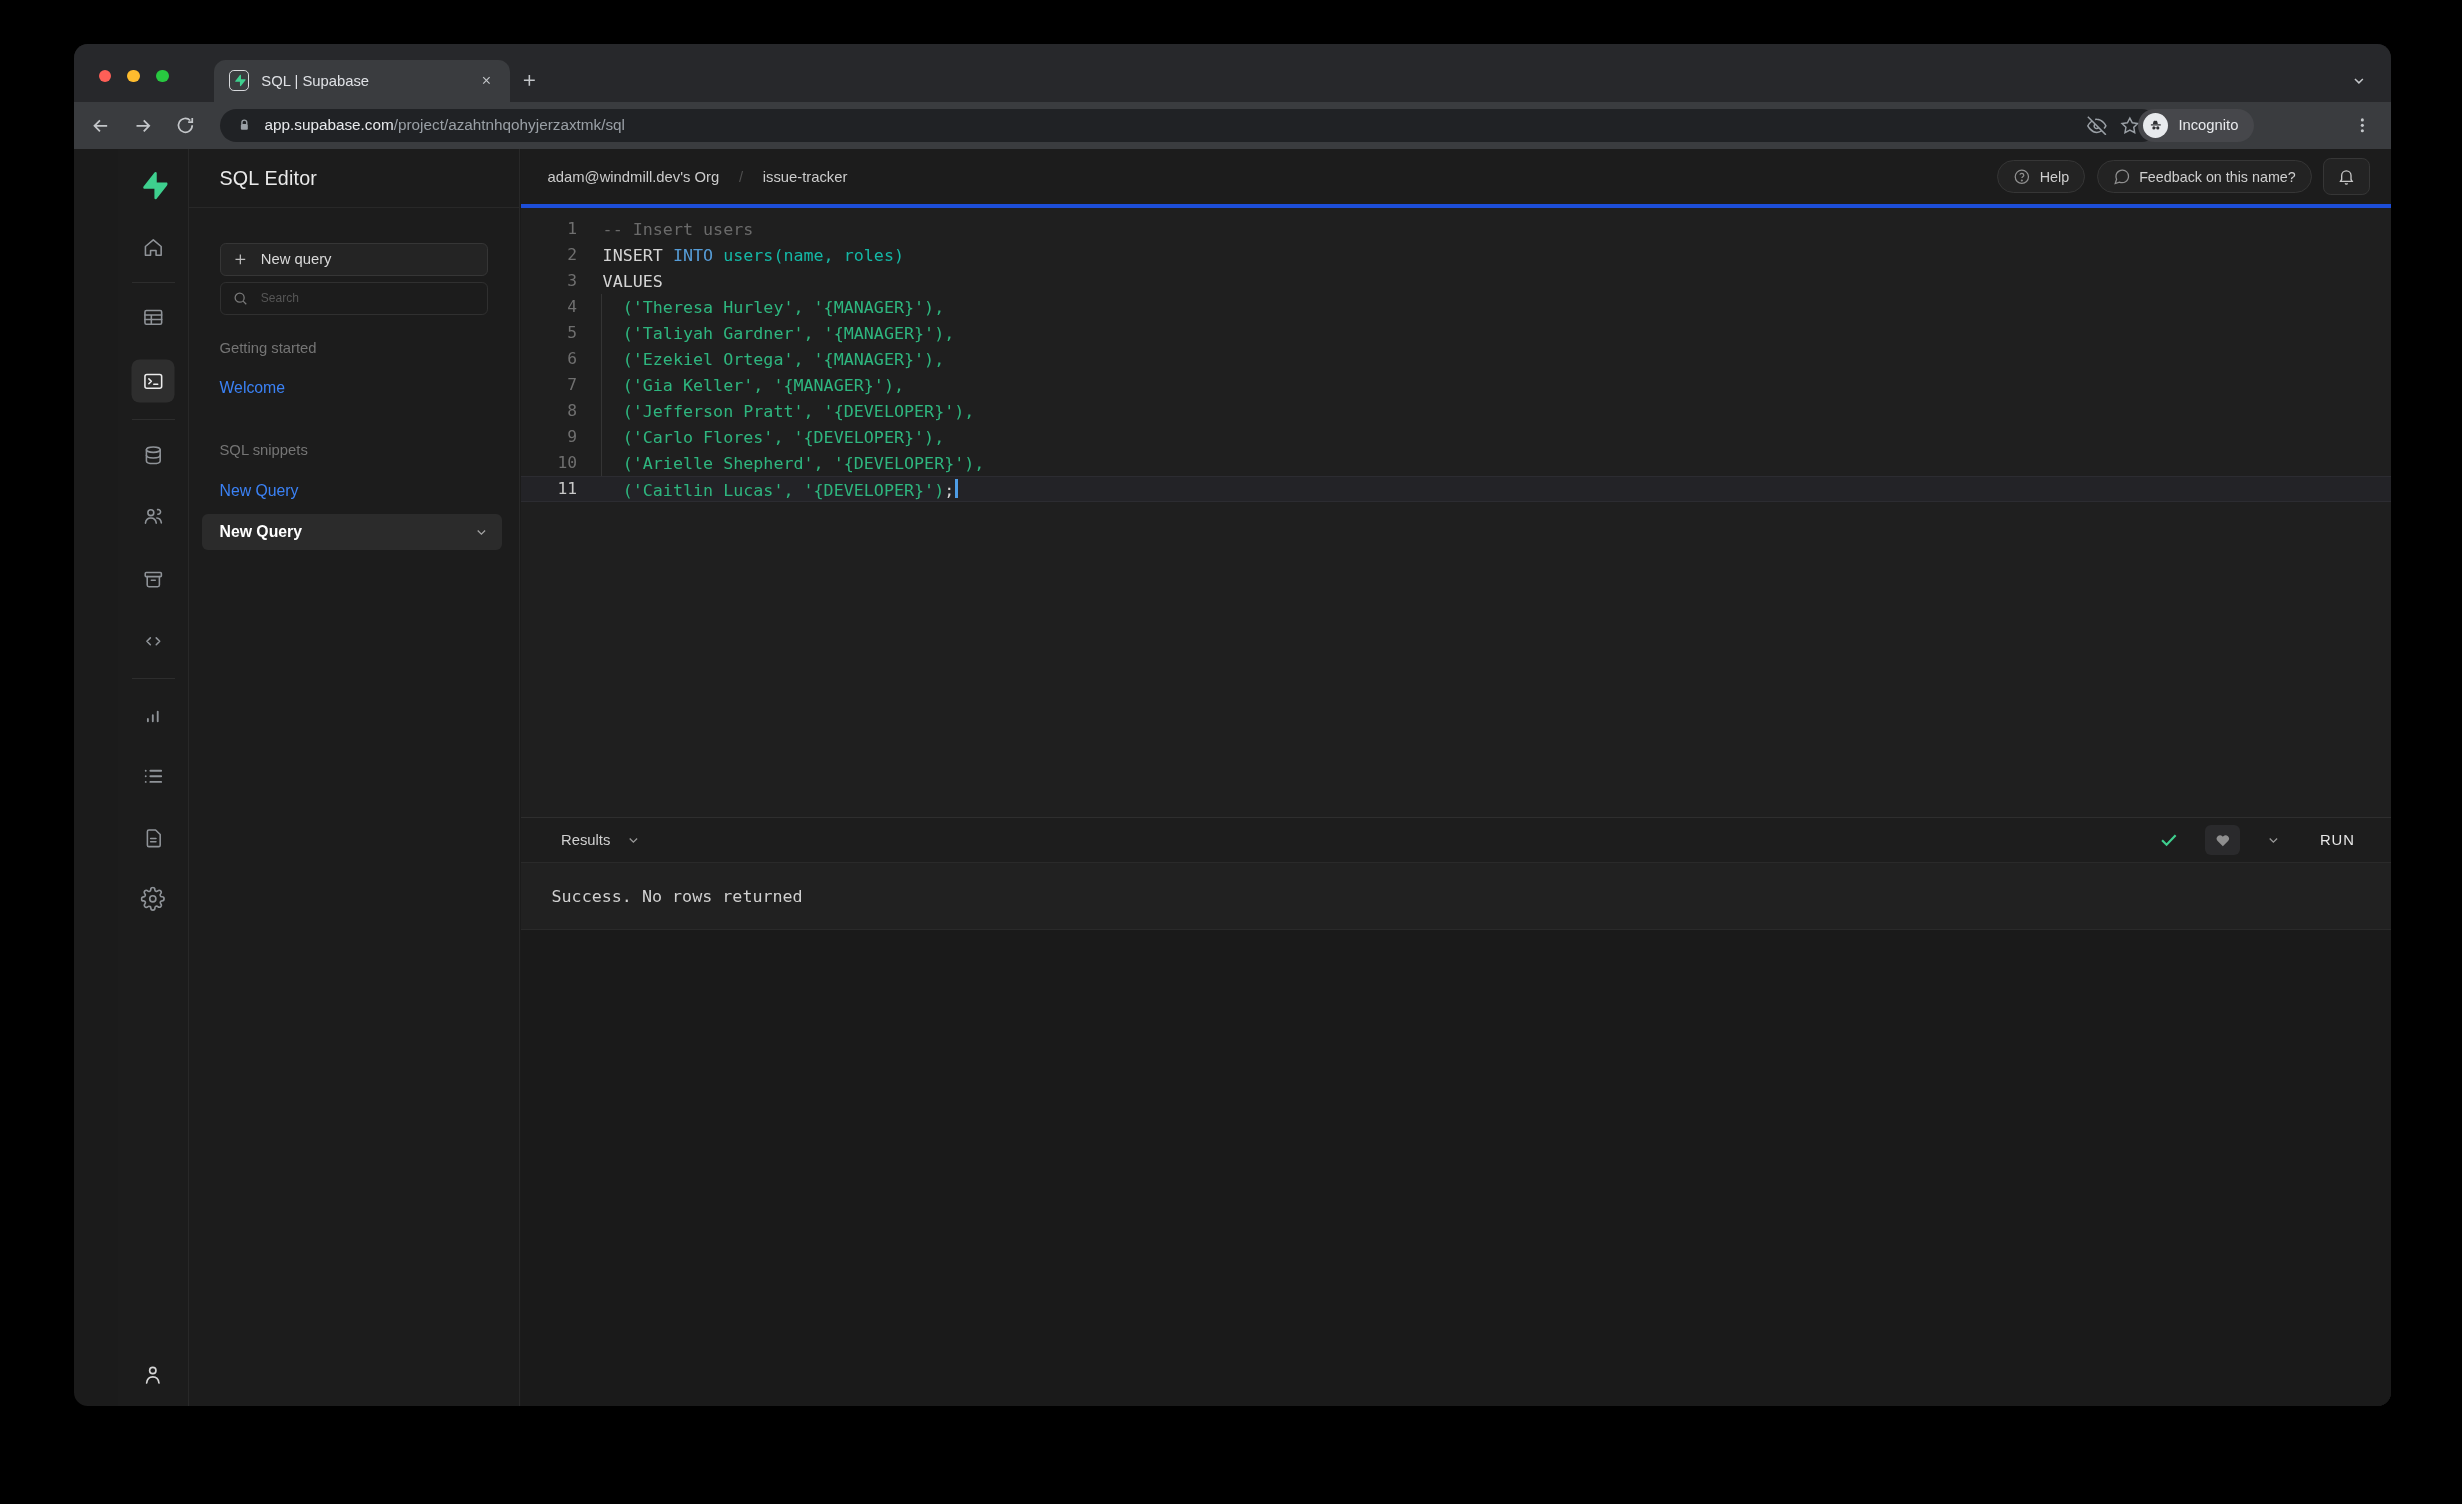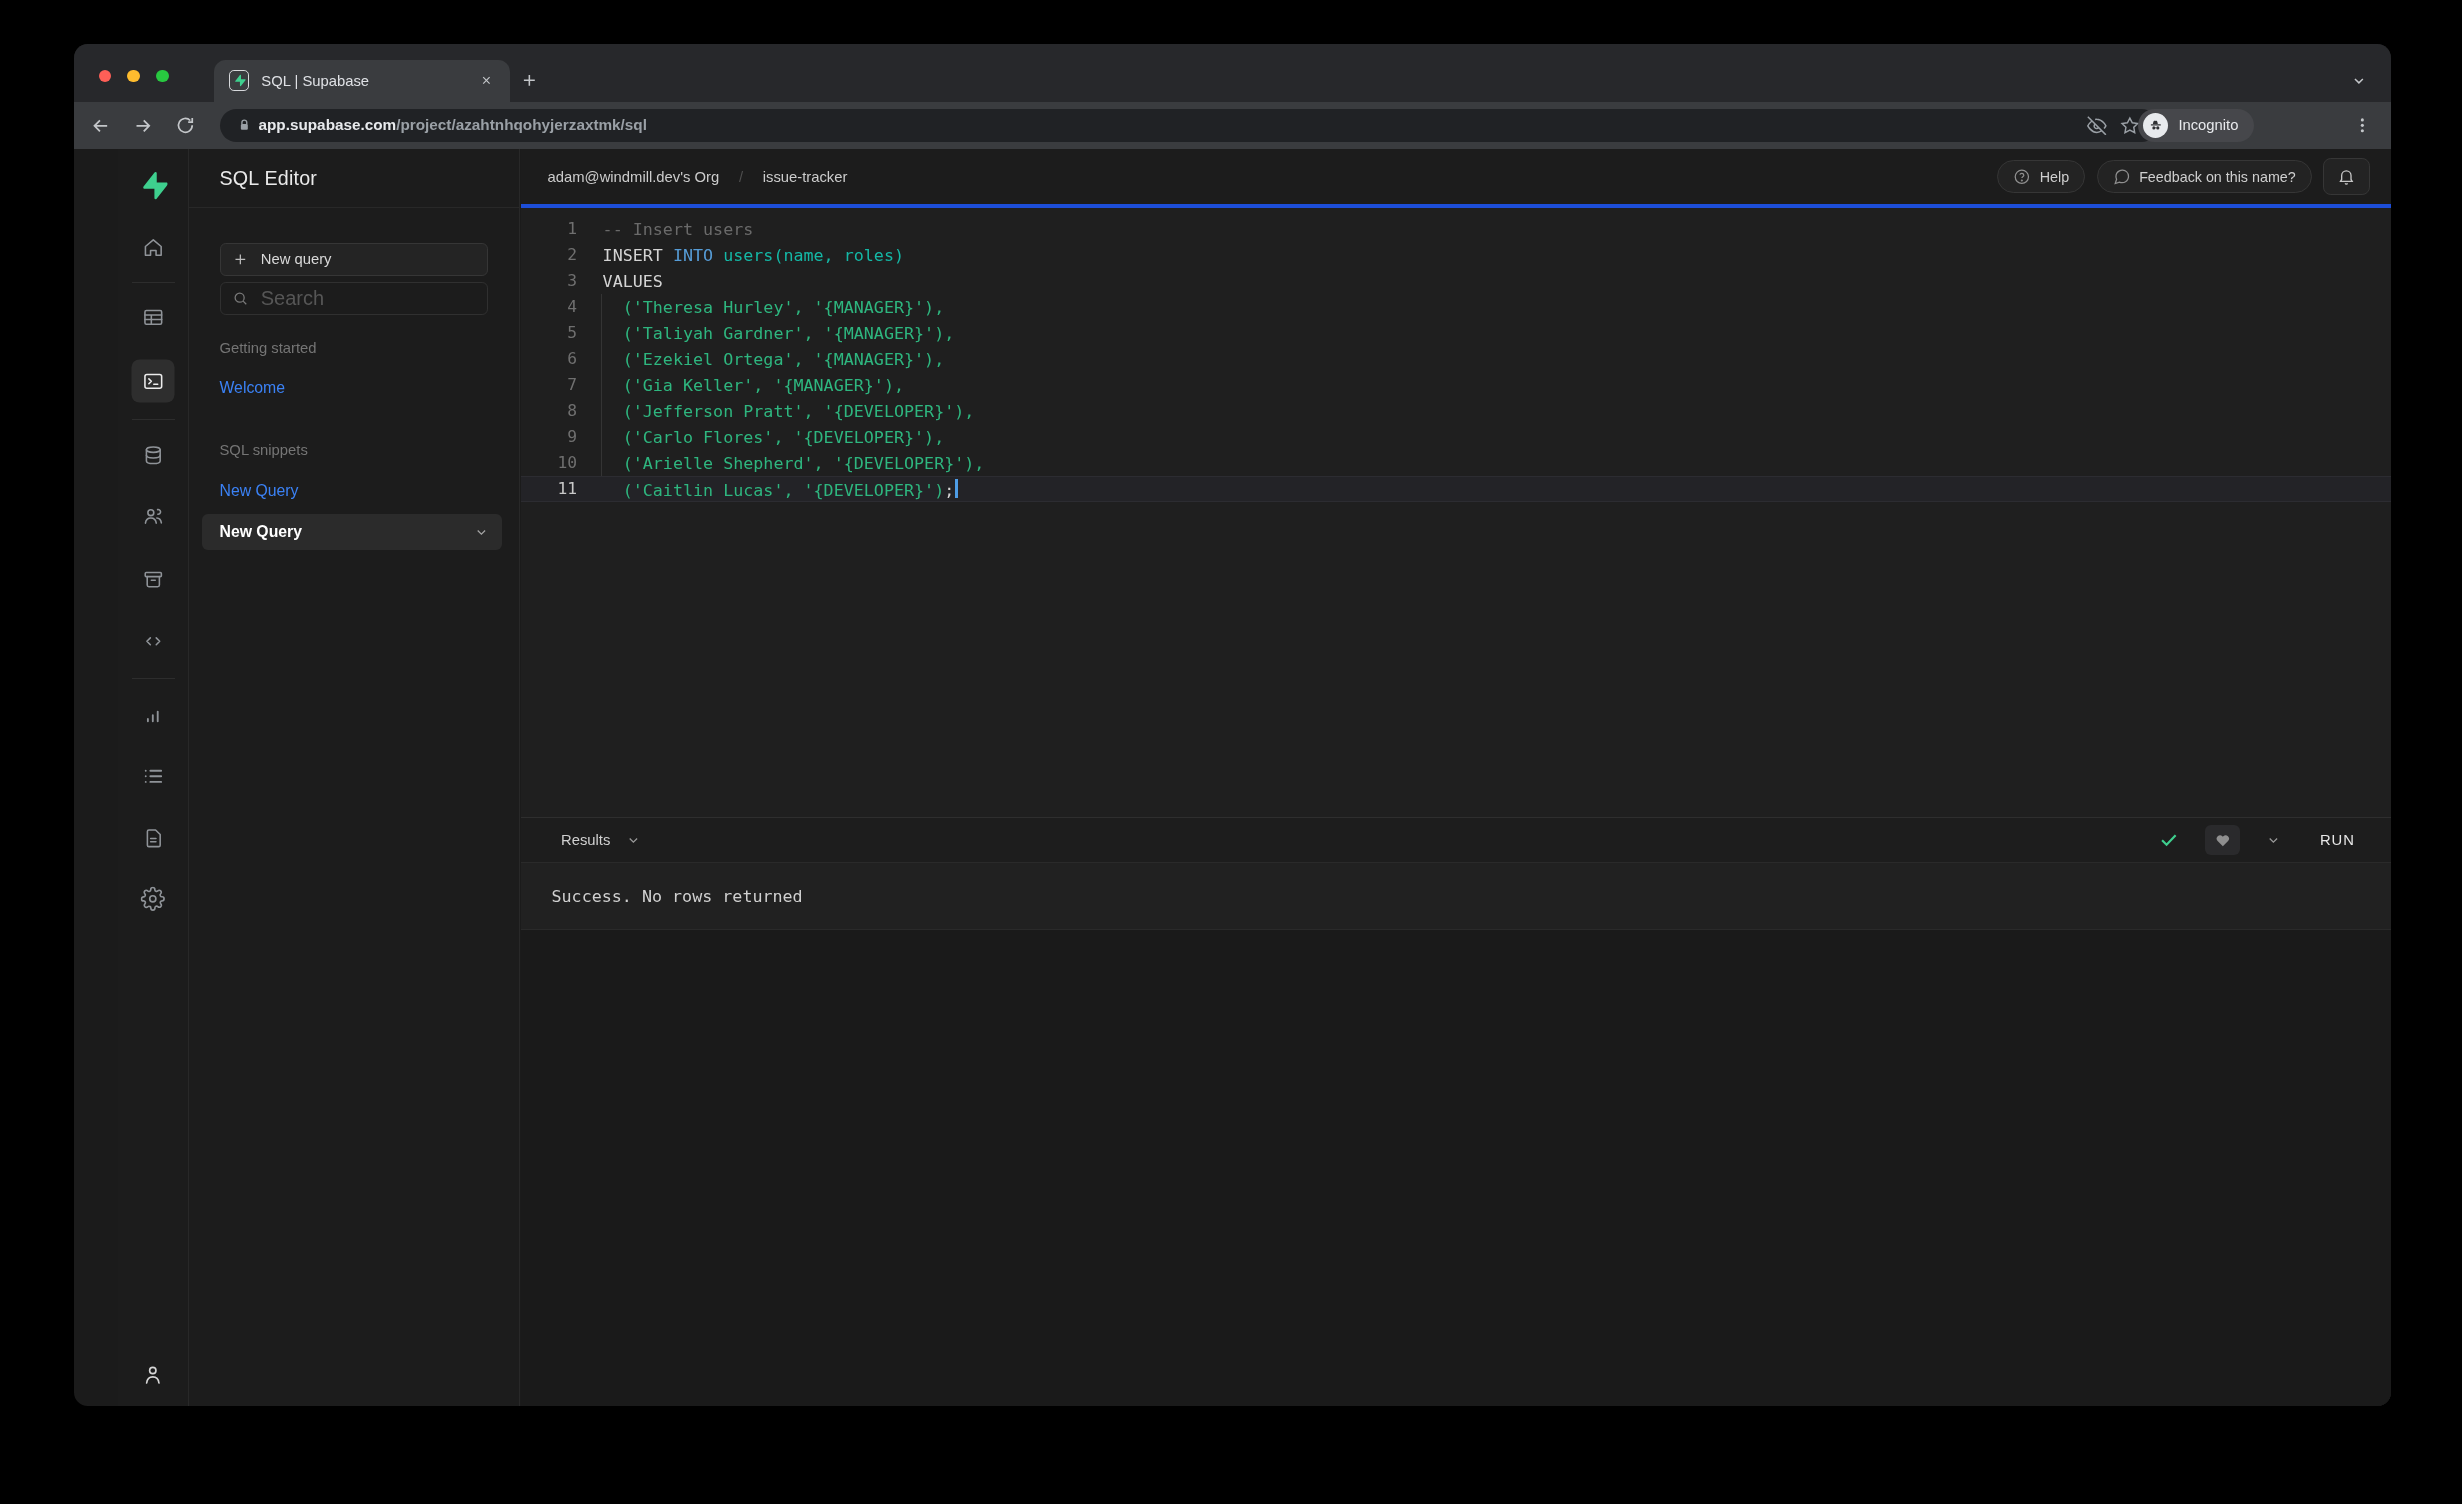--- a/index.html
+++ b/index.html
@@ -16,21 +16,21 @@
     border-radius:11.8px 11.8px 0 0; display:flex; align-items:center; padding:0 11.8px 0 14.8px;margin-left:8px; }
   .tab .title { font-size:14.8px; color:#dfe1e5; margin-left:11.8px; flex:1; white-space:nowrap; overflow:hidden; }
   .favicon { width:20.7px; height:20.7px; border:1.5px solid #d7d9dc; border-radius:4.9px; display:flex; align-items:center; justify-content:center; flex:none; }
   .icobtn { display:flex; align-items:center; justify-content:center; color:#c3c6c9; background:none; border:none; cursor:pointer; }
   .newtab { position:absolute; left:441px; top:21.7px; width:29.6px; height:29.6px; border-radius:50%; }
   .tabsearch { position:absolute; right:17.7px; top:21.7px; width:29.6px; height:29.6px; }
   .toolbar { position:absolute; left:0; top:58px; right:0; height:47px; background:#3a3c3f; }
   .navbtn { position:absolute; top:10.8px; width:25.6px; height:25.6px; }
   .urlbar { position:absolute; left:146px; top:6.9px; width:1938px; height:33px; border-radius:16.7px;
     background:#202225; display:flex; align-items:center; padding:0 11.8px 0 15.8px; }
-  .urltext { font-size:15.3px; margin-left:6px; flex:1; white-space:nowrap; overflow:hidden;font-weight:bold; }
+  .urltext { font-size:15.3px; margin-left:12px; flex:1; white-space:nowrap; overflow:hidden; }
   .urltext .domain { color:#e8eaed; } .urltext .path { color:#9aa0a6; }
   .incog { position:absolute; left:2064px; top:6.9px; height:33px; border-radius:16.7px; background:#46474b;
     display:flex; align-items:center; padding:0 15.8px 0 4.9px; gap:9.9px; }
   .incog span { color:#e8eaed; font-size:14.8px; }
   .incircle { width:25.6px; height:25.6px; border-radius:50%; background:#e8eaed; display:flex; align-items:center; justify-content:center; }
 
   
   .app { position:absolute; left:0; top:105px; right:0; bottom:0; background:#1b1b1b;margin-left:44px; }
   .rail { position:absolute; left:0; top:0; width:71px; bottom:0; background:#1c1c1c; border-right:1px solid #282828; }
   .railbtn { position:absolute; left:50%; transform:translate(-50%,-50%); width:43px; height:43px; border-radius:7.9px;
@@ -38,21 +38,21 @@
   .railbtn.active { background:#2e2e2e; color:#ececec; }
   .raildiv { position:absolute; left:13.8px; width:43px; height:1px; background:#2d2d2d; }
 
   .sidebar { position:absolute; left:71px; top:0; width:331px; bottom:0; background:#1c1c1c; border-right:1px solid #282828; }
   .sb-header { position:absolute; left:0; top:0; right:0; height:59px; border-bottom:1px solid #282828; display:flex; align-items:center; padding-left:30.5px; }
   .sb-header h1 { font-size:19.7px; font-weight:400; color:#eaeaea; letter-spacing:0.2px; }
   .btn-newquery { position:absolute; left:30.5px; top:94px; width:268px; height:32.5px; border-radius:5.9px;
     background:#242424; border:1px solid #363636; display:flex; align-items:center; padding-left:11.8px; gap:11.8px; color:#d9d9d9; font-size:14.8px; }
   .searchbox { position:absolute; left:30.5px; top:133px; width:268px; height:32.5px; border-radius:5.9px;
     border:1px solid #303030; display:flex; align-items:center; padding-left:11.8px; gap:11.8px; color:#5c5c5c; }
-  .searchbox input { background:transparent; border:none; outline:none; color:#ddd; font-size:20px; width:187px; font-family:"Liberation Sans",sans-serif; }
+  .searchbox input { background:transparent; border:none; outline:none; color:#ddd; font-size:12px; width:187px; font-family:"Liberation Sans",sans-serif; }
   .searchbox input::placeholder { color:#565656; }
   .sb-list { position:absolute; left:0; top:177px; right:0; bottom:0; }
   .sec-label { position:absolute; left:30.5px; transform:translateY(-50%); font-size:14.8px; color:#757575; }
   .sb-item { position:absolute; left:12.8px; right:16.7px; height:36px; transform:translateY(-50%); display:flex;
     align-items:center; padding:0 13.8px 0 17.7px; border-radius:5.9px; color:#3b82f6; font-size:15.8px; }
   .sb-item.selected { background:#2b2b2b; color:#fff; font-weight:700; }
   .sb-item .chev { margin-left:auto; color:#a5a5a5; display:none; }
   .sb-item.selected .chev { display:flex; }
 
   .main { position:absolute; left:403px; top:0; right:0; bottom:0; background:#1c1c1c; }

